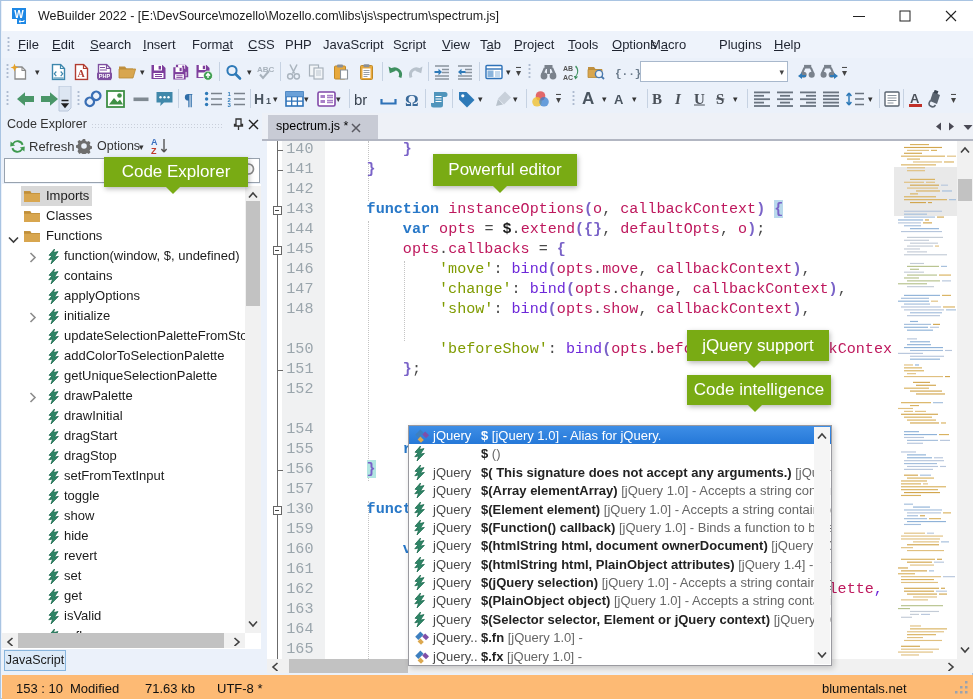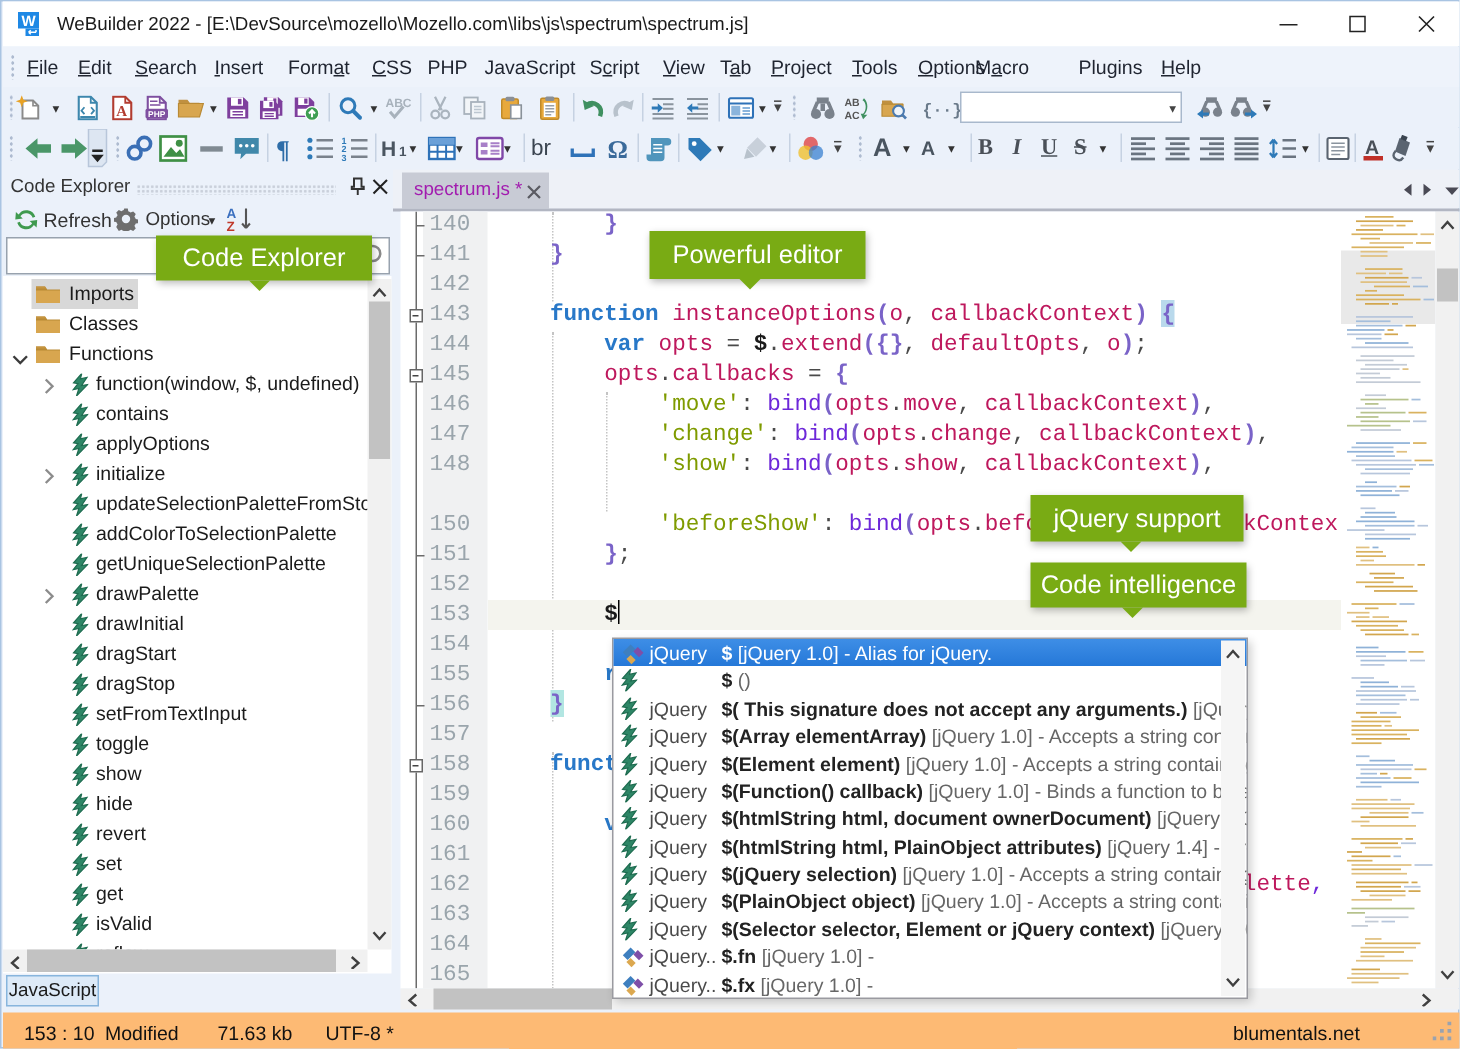--- a/index.html
+++ b/index.html
@@ -36,21 +36,21 @@
 .tico{display:block}
 
 #tvscroll{position:absolute;left:244px;top:185px;width:16px;height:447px;background:#f1f1f1}
 #thscroll{position:absolute;left:1px;top:632px;width:243px;height:15px;background:#f1f1f1}
 
 #jstab{position:absolute;left:3px;top:649px;width:62px;height:21px;background:#ddeaf8;border:1px solid #88b5dd;font-size:12.5px;color:#1a1a1a;text-align:center;line-height:19px}
 #status{position:absolute;left:1px;top:674px;width:971px;height:24px;background:#fdba74;font-size:13px;color:#111}
 
 #editor{position:absolute;left:261px;top:112px;width:711px;height:536px}
 #tabbar{position:absolute;left:0;top:0;width:711px;height:26px;background:#eef1f7}
-#tab1{position:absolute;left:6px;top:1.5px;width:98px;height:24.5px;background:#c8cbd5;font-size:12.5px;color:#a21caf}
+#tab1{position:absolute;left:6px;top:1.5px;width:110px;height:24.5px;background:#c8cbd5;font-size:12.5px;color:#000000}
 #tabline{position:absolute;left:0;top:26px;width:711px;height:2px;background:#b2b6c2}
 #codearea{position:absolute;left:5px;top:28px;width:627px;height:518px;background:#fff;overflow:hidden}
 #foldline{position:absolute;left:9.5px;top:0;width:1.5px;height:518px;background:#6b6b6b}
 .foldbox{position:absolute;left:5.5px;width:9px;height:9px;background:#fff;border:1px solid #666}
 .foldbox:after{content:"";position:absolute;left:1.5px;top:3px;width:4px;height:1px;background:#444}
 .foldtick{position:absolute;left:11px;width:5px;height:1px;background:#6b6b6b}
 #gutterbg{position:absolute;left:15px;top:0;width:42.5px;height:518px;background:#f0f1f2}
 .cl{position:absolute;left:0;width:627px;height:20px}
 .cl.cur{background:linear-gradient(to right,transparent 58px,#f4f4ee 58px)}
 .cl.cur .ln{background:transparent}
@@ -776,42 +776,38 @@
           <pre class="ct">        <span class="s">'beforeShow'</span><span class="d">:</span> <span class="bl">bind</span><b class="p">(</b><span class="i">opts</span><span class="d">.</span><span class="i">beforeShow</span><span class="d">,</span> <span class="i">callbackContex</span></pre>
         </div>
 <div class="cl" style="top:219px">
           <span class="ln">151</span>
           <pre class="ct">    <b class="p">}</b><span class="d">;</span></pre>
         </div>
 <div class="cl" style="top:239px">
           <span class="ln">152</span>
           <pre class="ct"></pre>
         </div>
-<div class="cl cur" style="top:259px">
-          <span class="ln">153</span>
-          <pre class="ct">    <b class="dol">$</b><span class="caret"></span></pre>
-        </div>
 <div class="cl" style="top:279px">
           <span class="ln">154</span>
           <pre class="ct"></pre>
         </div>
 <div class="cl" style="top:299px">
           <span class="ln">155</span>
           <pre class="ct">    <b class="k">return</b> <span class="i">opts</span><span class="d">;</span></pre>
         </div>
 <div class="cl" style="top:319px">
           <span class="ln">156</span>
           <pre class="ct"><b class="p hlt">}</b></pre>
         </div>
 <div class="cl" style="top:339px">
           <span class="ln">157</span>
           <pre class="ct"></pre>
         </div>
 <div class="cl" style="top:359px">
-          <span class="ln">158</span>
+          <span class="ln">130</span>
           <pre class="ct"><b class="k">function</b> <span class="i">extend</span><b class="p">()</b> <b class="p">{</b></pre>
         </div>
 <div class="cl" style="top:379px">
           <span class="ln">159</span>
           <pre class="ct"></pre>
         </div>
 <div class="cl" style="top:399px">
           <span class="ln">160</span>
           <pre class="ct">    <b class="k">var</b> <span class="i">merged</span></pre>
         </div>

